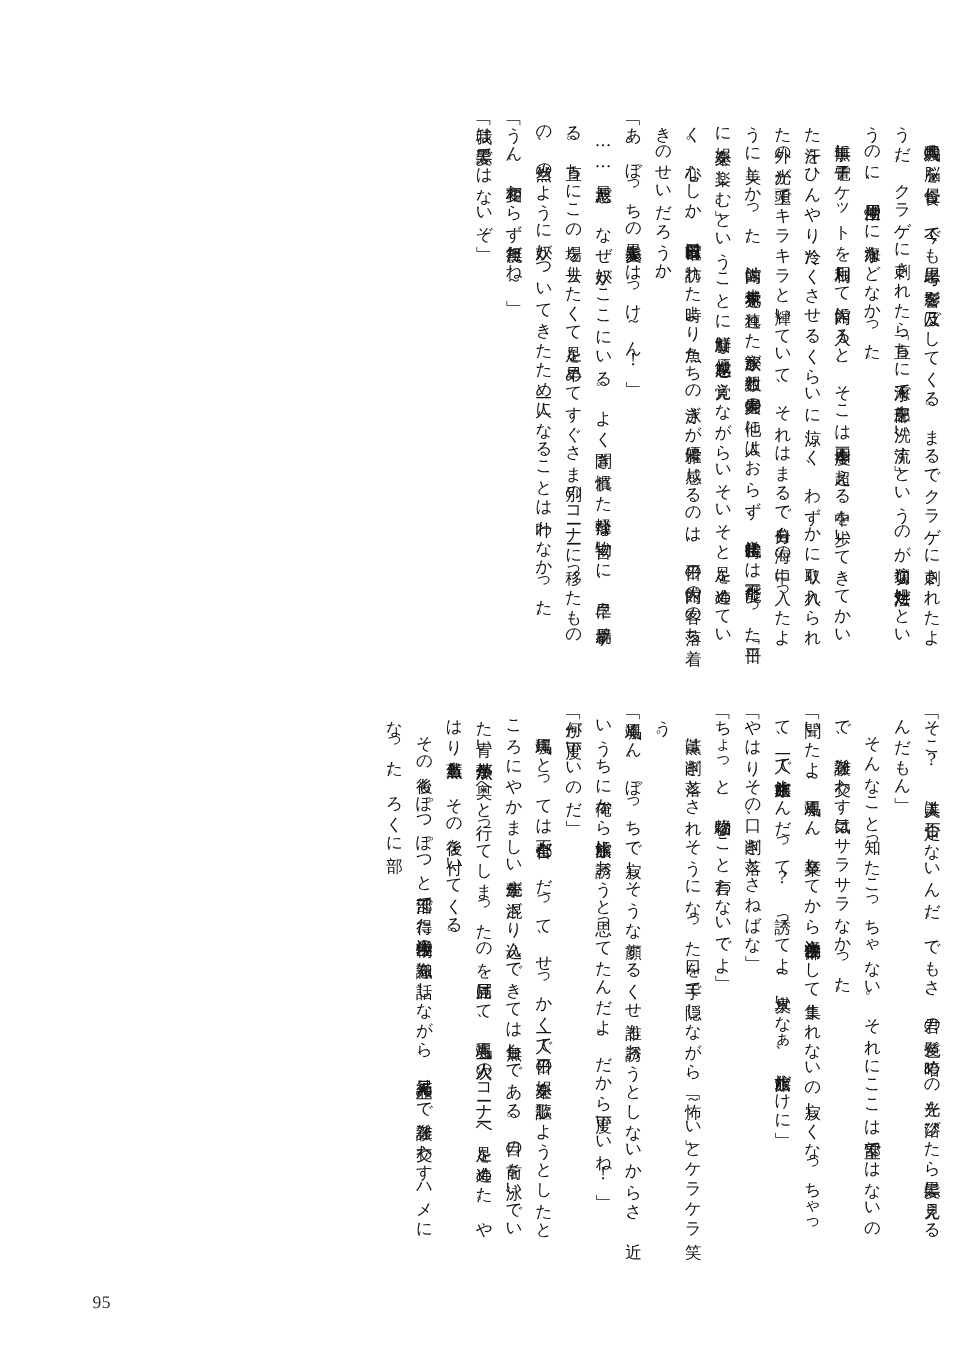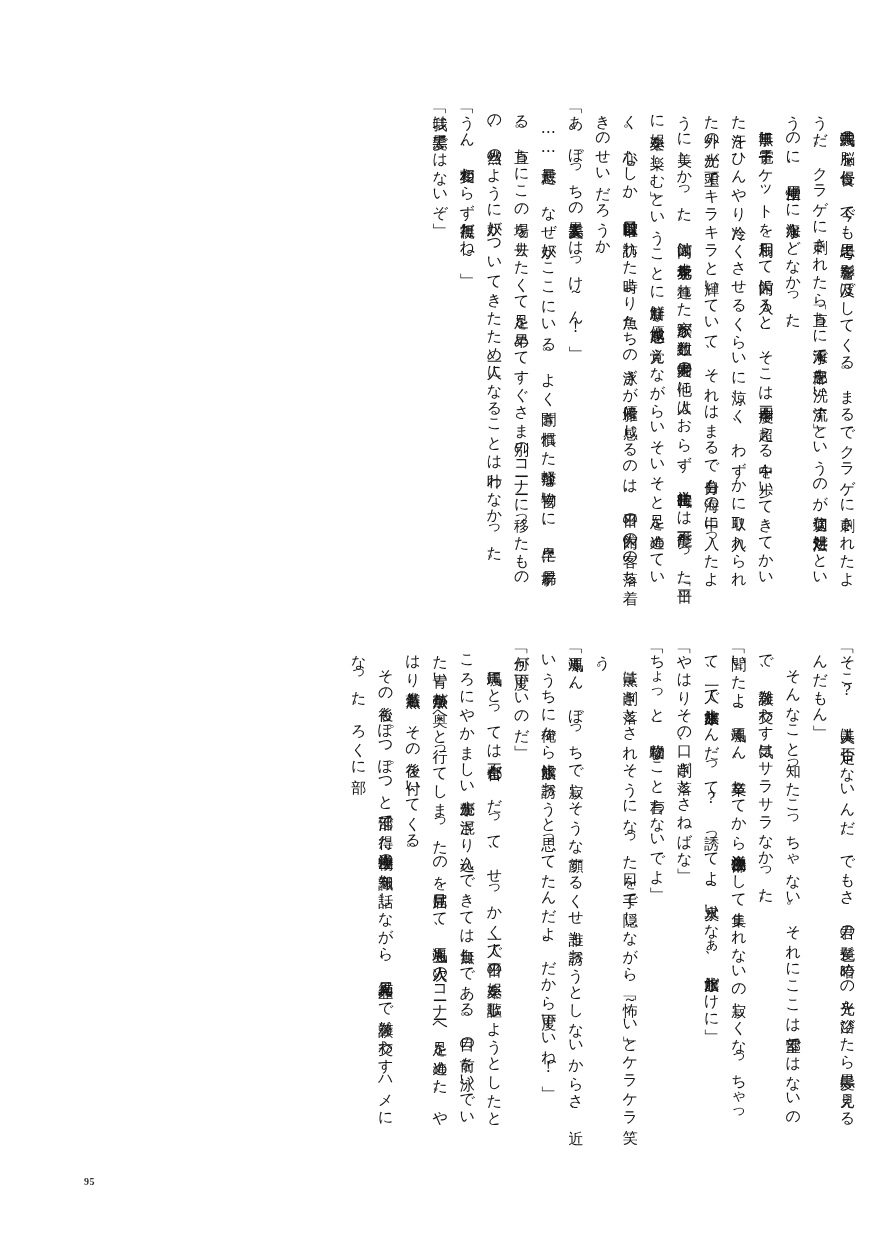--- a/index.html
+++ b/index.html
@@ -58,25 +58,24 @@
     right: 14px;
     height: 475px;
     width: 792px;
   }
 
   
   #folio {
     position: absolute;
     left: 84px;
     top: 1176px;
-    font-size: 10px;
+    font-size: 16px;
     color: #303030;
     font-family: "Liberation Serif", "DejaVu Serif", serif;
     letter-spacing: 0.5px;
-    font-weight: bold;
   }
 </style>
 </head>
 <body>
 
 <div id="page" style="background: rgb(255, 255, 255);">
 
   <div id="block-upper" class="vblock" style="color: rgb(20, 20, 20);">
       <p>共颯馬の脳を侵食し、今でも思考に影響を及ぼしてくる。まるでクラゲに刺されたようだ。クラゲに刺されたら「直ちに海水で患部を洗い流す」というのが適切な対処法だというのに、生憎周りに海水などなかった。</p>
       <p>無事に電子チケットを利用して館内に入ると、そこは三十四度を超える中を歩いてきてかいた汗をひんやり冷たくさせるくらいに涼しく、わずかに取り入れられた外の光が頭上でキラキラと輝いていて、それはまるで自分も海の中に入ったように美しかった。館内は未就学児を連れた家族が数組と老夫婦の他に人はおらず、学生時代には不可能だった「平日に娯楽を楽しむ」ということに新鮮な優越感を覚えながらいそいそと足を進めていく。心なしか、以前日曜日に訪れた時より魚たちの泳ぎが優雅に感じるのは、平日の館内の客の落ち着きのせいだろうか。</p>

